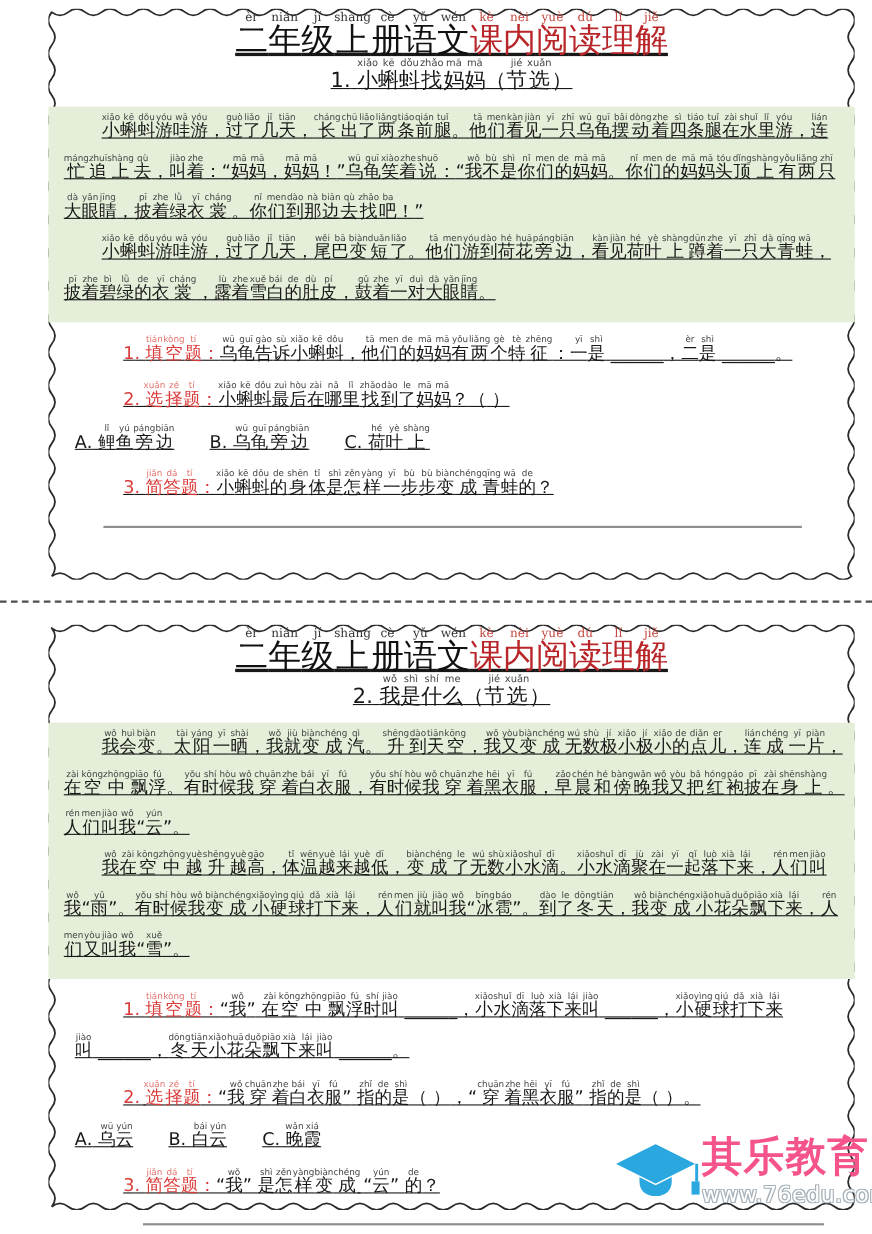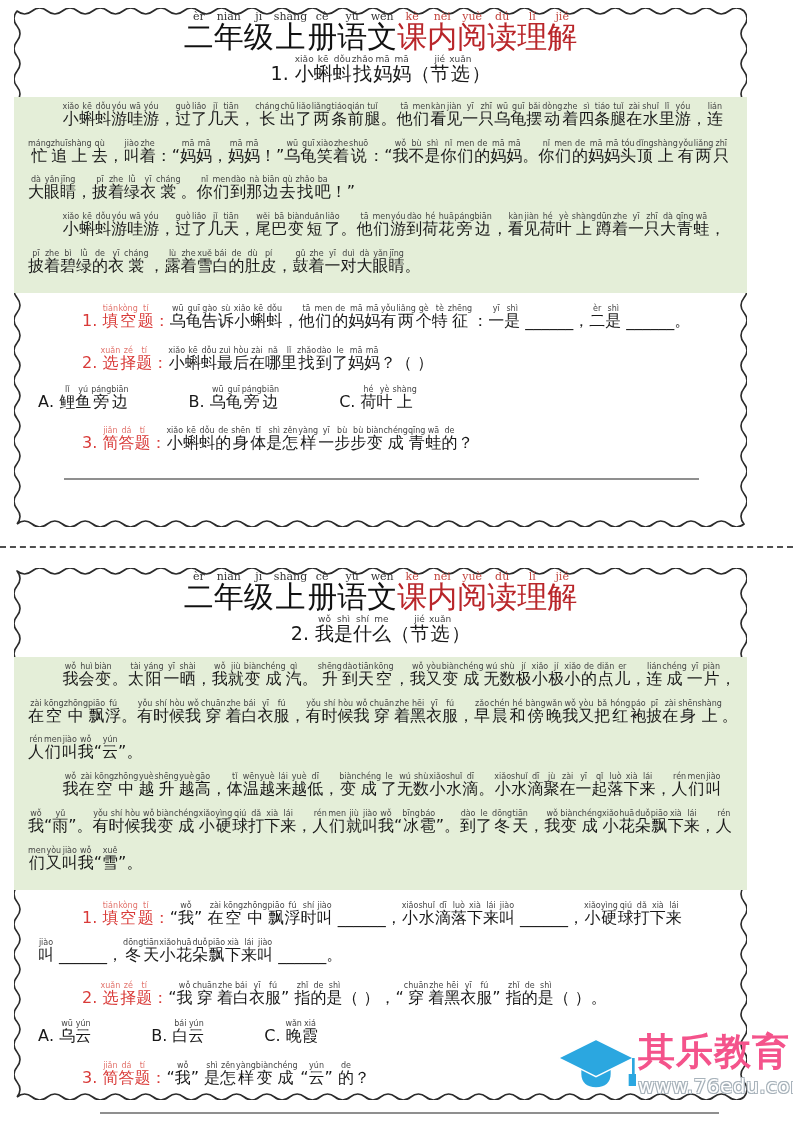--- a/index.html
+++ b/index.html
@@ -6,21 +6,21 @@
     --passage-bg:#e4eed8; --title-red:#b9262a; --label-red:#d93a38;
     --ink:#181818; --pinyin:#454545; --border-ink:#2b2b2b;
   }
   *{box-sizing:border-box;}
   html,body{margin:0;padding:0;}
   body{
     width:793px;height:1122px;position:relative;background:#ffffff;
     font-family:"DejaVu Sans","Liberation Sans",sans-serif;color:var(--ink);
     overflow:hidden;
   }
-  .page{position:absolute;left:14px;width:733px;}
+  .page{position:absolute;left:44px;width:733px;text-decoration:underline;}
   #page1{top:8px;height:519px;}
   #page2{top:568px;height:532px;}
   svg.wavy{position:absolute;left:0;top:0;pointer-events:none;}
   .content{position:relative;padding:2px 0 0 0;}
 
   ruby{ruby-align:center;}
   rt{font-size:8px;color:var(--pinyin);font-weight:400;}
 
   .title{text-align:center;padding-top:12px;line-height:1;font-size:30px;
          font-family:"DejaVu Serif","Liberation Serif",serif;}
@@ -34,21 +34,21 @@
   .subtitle rt{font-size:9px;}
 
   .passage{background:var(--passage-bg);margin-top:12px;padding:4px 8px 8px 14px;}
   .para{font-size:16px;line-height:2.3;text-indent:2.15em;}
 
   .questions{padding:4px 22px 0 24px;}
   .question{font-size:16px;line-height:2.35;margin-top:5px;}
   .qlabel{color:var(--label-red);margin-left:44px;}
   .qlabel rt{color:#e2736c;}
 
-  .options{font-size:16px;line-height:2.2;margin-top:2px;display:flex;gap:60px;}
+  .options{font-size:16px;line-height:2.2;margin-top:2px;display:flex;gap:32px;}
   .option{white-space:nowrap;}
 
   .answer-line{border-top:2px solid #8f8f8f;height:0;margin:16px 26px 0 26px;}
   #page2 .answer-line{margin:16px 6px 0 62px;}
 
   .divider{position:absolute;left:0;top:546px;width:793px;height:0;
            border-top:2px dashed #4f4f4f;}
 
   .watermark{position:absolute;left:556px;top:1026px;width:240px;height:96px;z-index:5;}
   .wm-cap{position:absolute;left:0;top:6px;width:80px;height:76px;}

